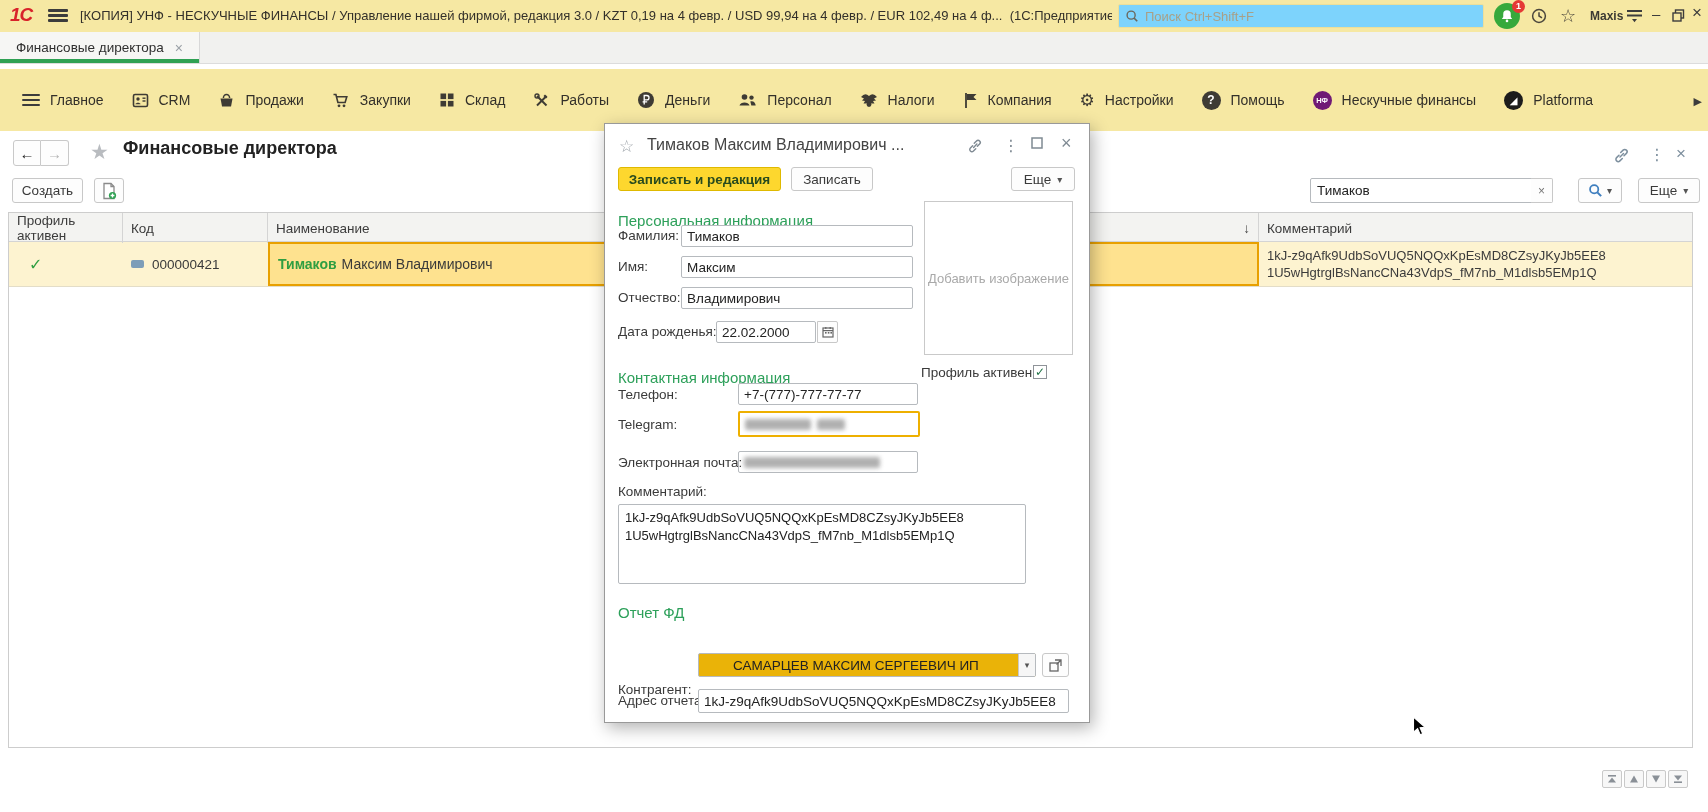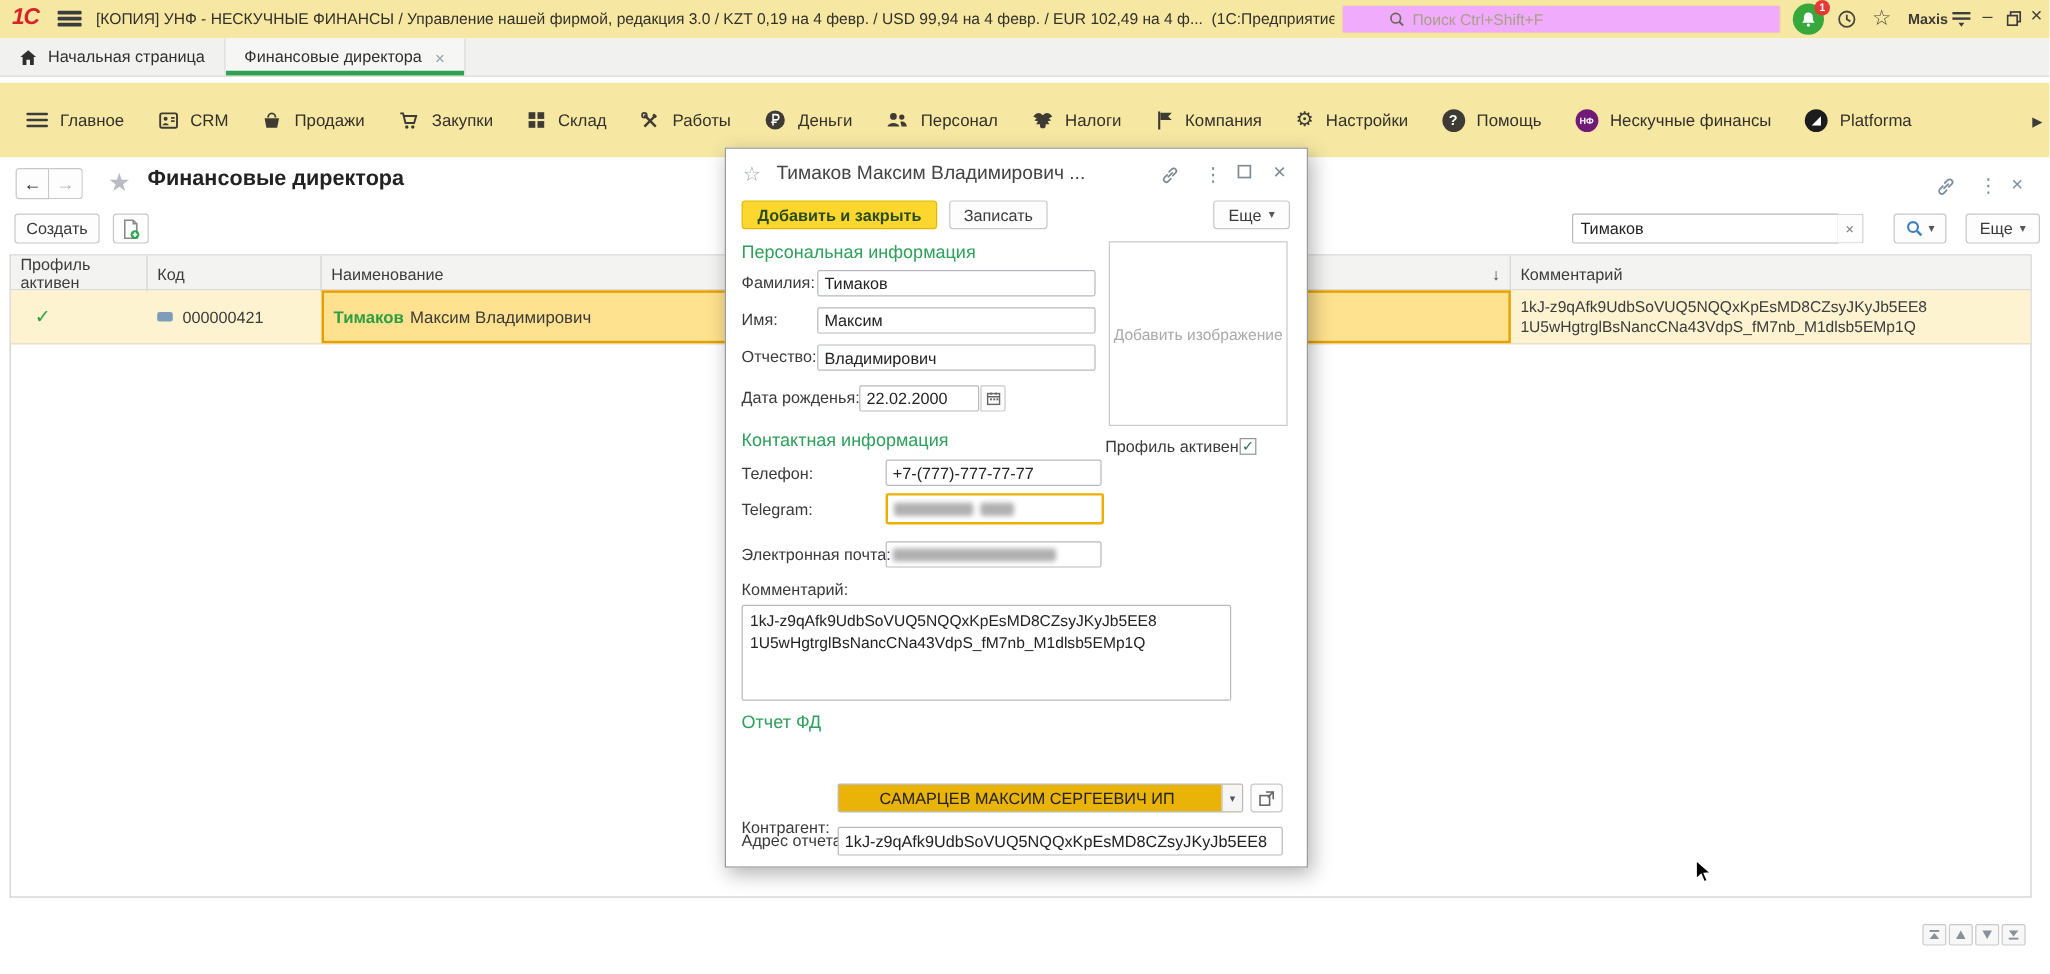--- a/index.html
+++ b/index.html
@@ -6,21 +6,21 @@
   html,body { width:1708px; height:812px; }
   body { font-family:"Liberation Sans","DejaVu Sans",sans-serif; font-size:13.5px; color:#3a3a3a; background:#fff; position:relative; overflow:hidden; }
   .ab { position:absolute; }
 
   
   .titlebar { left:0; top:0; width:1708px; height:32px; background:#f6e8a3; display:flex; align-items:center; }
   .logo1c { left:10px; top:4px; font-size:19px; font-weight:bold; font-style:italic; color:#d8232a; letter-spacing:-1px; }
   .tb-ham { left:48px; top:9px; width:20px; height:14px; }
   .tb-ham i, .rib-ham i { display:block; height:2.5px; background:#3c3c3c; margin-bottom:2.6px; border-radius:1px; }
   .tb-title { left:80px; top:8px; width:1032px; white-space:nowrap; overflow:hidden; font-size:13px; color:#33302a; }
-  .tb-search { left:1118px; top:4px; width:366px; height:24px; background:#f0abfc; border:1px solid #ecdf9a; border-radius:2px; display:flex; align-items:center; padding:0 6px; gap:6px;justify-content:flex-end; }
+  .tb-search { left:1118px; top:4px; width:366px; height:24px; background:#7dd3fc; border:1px solid #ecdf9a; border-radius:2px; display:flex; align-items:center; padding:0 6px; gap:6px; }
   .tb-search input { border:none; background:transparent; outline:none; font-size:13px; width:300px; color:#555; font-family:inherit; }
   .tb-search input::placeholder { color:#a8a088; }
   .bell-wrap { left:1494px; top:3px; width:28px; height:27px; }
   .bell { width:26px; height:26px; border-radius:50%; background:#37a93c; display:flex; align-items:center; justify-content:center; }
   .badge { position:absolute; right:-3px; top:-3px; min-width:13px; height:13px; background:#e53935; color:#fff; border-radius:7px; font-size:9px; font-weight:bold; text-align:center; line-height:13px; padding:0 2px; }
   .tb-ico { color:#4a463c; }
   .winbtn { font-size:15px; color:#3c3c3c; line-height:14px; }
 
   
   .tabbar { left:0; top:32px; width:1708px; height:32px; background:#f1f1ef; border-bottom:1px solid #dcdcdc; display:flex; }
@@ -75,21 +75,21 @@
   .footnav { left:1602px; top:770px; display:flex; gap:2px; }
   .fbtn { width:20px; height:18px; border:1px solid #c9c9c9; background:#f7f7f7; border-radius:2px; display:flex; align-items:center; justify-content:center; }
 
   
   .dialog { left:604px; top:123px; width:486px; height:600px; background:#fff; border:1px solid #999; box-shadow:3px 5px 16px rgba(0,0,0,.3); }
   .dialog .ab { position:absolute; }
   .d-star { left:14px; top:12px; color:#a0a6ac; font-size:17px; }
   .d-title { left:42px; top:12px; font-size:16px; color:#444; white-space:nowrap; }
   .d-ctl { top:14px; color:#7f8a93; font-size:15px; }
   .btn-yellow { background:#fdd72e; border:1px solid #dfb900; color:#294b1e; font-weight:bold; border-radius:3px; display:inline-flex; align-items:center; justify-content:center; font-size:13.5px; font-family:inherit; }
-  .sect { color:#2da05a; font-size:15px; }
+  .sect { color:#2da05a; font-size:15px;margin-top:10px; }
   .dlabel { font-size:13.5px; color:#3a3a3a; }
   .din { border:1px solid #b6babe; border-radius:2px; height:22px; padding:0 5px; font-size:13.5px; font-family:inherit; color:#222; outline:none; }
   .imgbox { border:1px solid #c9c9c9; display:flex; align-items:center; justify-content:center; color:#a9a9a9; font-size:13px; }
   .chk { width:14px; height:14px; border:1px solid #8f9399; background:#fff; color:#1e7145; font-size:12px; font-weight:bold; line-height:12px; text-align:center; }
   .blob { display:inline-block; height:11px; border-radius:2px; background:#8f8f8f; filter:blur(2px); opacity:.7; }
   .fake-ta { border:1px solid #b6babe; border-radius:2px; padding:4px 6px; font-size:13px; line-height:18px; white-space:pre-line; color:#222; overflow:hidden; }
   .combo { display:flex; border:1px solid #b6babe; border-radius:2px; height:24px; background:#eab308;padding-left:29px; }
   .combo input { border:none; outline:none; flex:1; padding:0 5px; font-size:13.5px; font-family:inherit; color:#222; background:transparent; }
   .combo .cbtn { width:17px; border-left:1px solid #c9c9c9; display:flex; align-items:center; justify-content:center; font-size:9px; color:#555; background:#f6f6f6; }
 
@@ -142,26 +142,20 @@
   <span class="ab" style="left:1672px;top:9px;">
     <svg width="13" height="13" viewBox="0 0 13 13">
         <rect x="3.5" y="1" width="8" height="8" fill="none" stroke="#3c3c3c" stroke-width="1.4"></rect>
         <rect x="1" y="4" width="8" height="8" fill="#f6e8a3" stroke="#3c3c3c" stroke-width="1.4"></rect>
       </svg>
   </span>
   <span class="ab winbtn" style="left:1692px;top:6px;font-size:17px;">×</span>
 </div>
 
 <div class="tabbar ab">
-  <div class="tab">
-    <svg width="15" height="14" viewBox="0 0 16 15">
-        <path d="M8 1 L15 7 H13 V14 H9.6 V9.5 H6.4 V14 H3 V7 H1 z" fill="#2f2f2f"></path>
-      </svg>
-    <span>Начальная страница</span>
-  </div>
   <div class="tab active">
     <span>Финансовые директора</span>
     <span class="tclose">×</span>
   </div>
 </div>
 
 <div class="ribbon ab">
   <div class="ritem">
     <span class="rib-ham">
         <i></i>
@@ -361,21 +355,21 @@
       </svg>
   </span>
   <span class="ab d-ctl" style="left:398px;top:12px;font-size:16px;">⋮</span>
   <span class="ab d-ctl" style="left:426px;top:13px;">
     <svg width="12" height="12" viewBox="0 0 12 12">
         <rect x="1" y="1" width="10" height="10" fill="none" stroke="#7f8a93" stroke-width="1.5"></rect>
       </svg>
   </span>
   <span class="ab d-ctl" style="left:456px;top:9px;font-size:18px;">×</span>
 
-  <button class="btn-yellow ab" style="left:13px;top:43px;width:163px;height:24px;">Добавить и закрыть</button>
+  <button class="btn-yellow ab" style="left:13px;top:43px;width:163px;height:24px;">Записать и редакция</button>
   <button class="btn ab" style="left:186px;top:43px;width:82px;height:24px;">Записать</button>
   <button class="btn ab" style="left:406px;top:43px;width:64px;height:24px;gap:6px;">
     <span>Еще</span>
     <span class="dd-arrow">▾</span>
   </button>
 
   <span class="sect ab" style="left:13px;top:78px;">Персональная информация</span>
 
   <span class="dlabel ab" style="left:13px;top:104px;">Фамилия:</span>
   <input class="din ab" style="left: 76px; top: 101px; width: 232px;" value="Тимаков">

